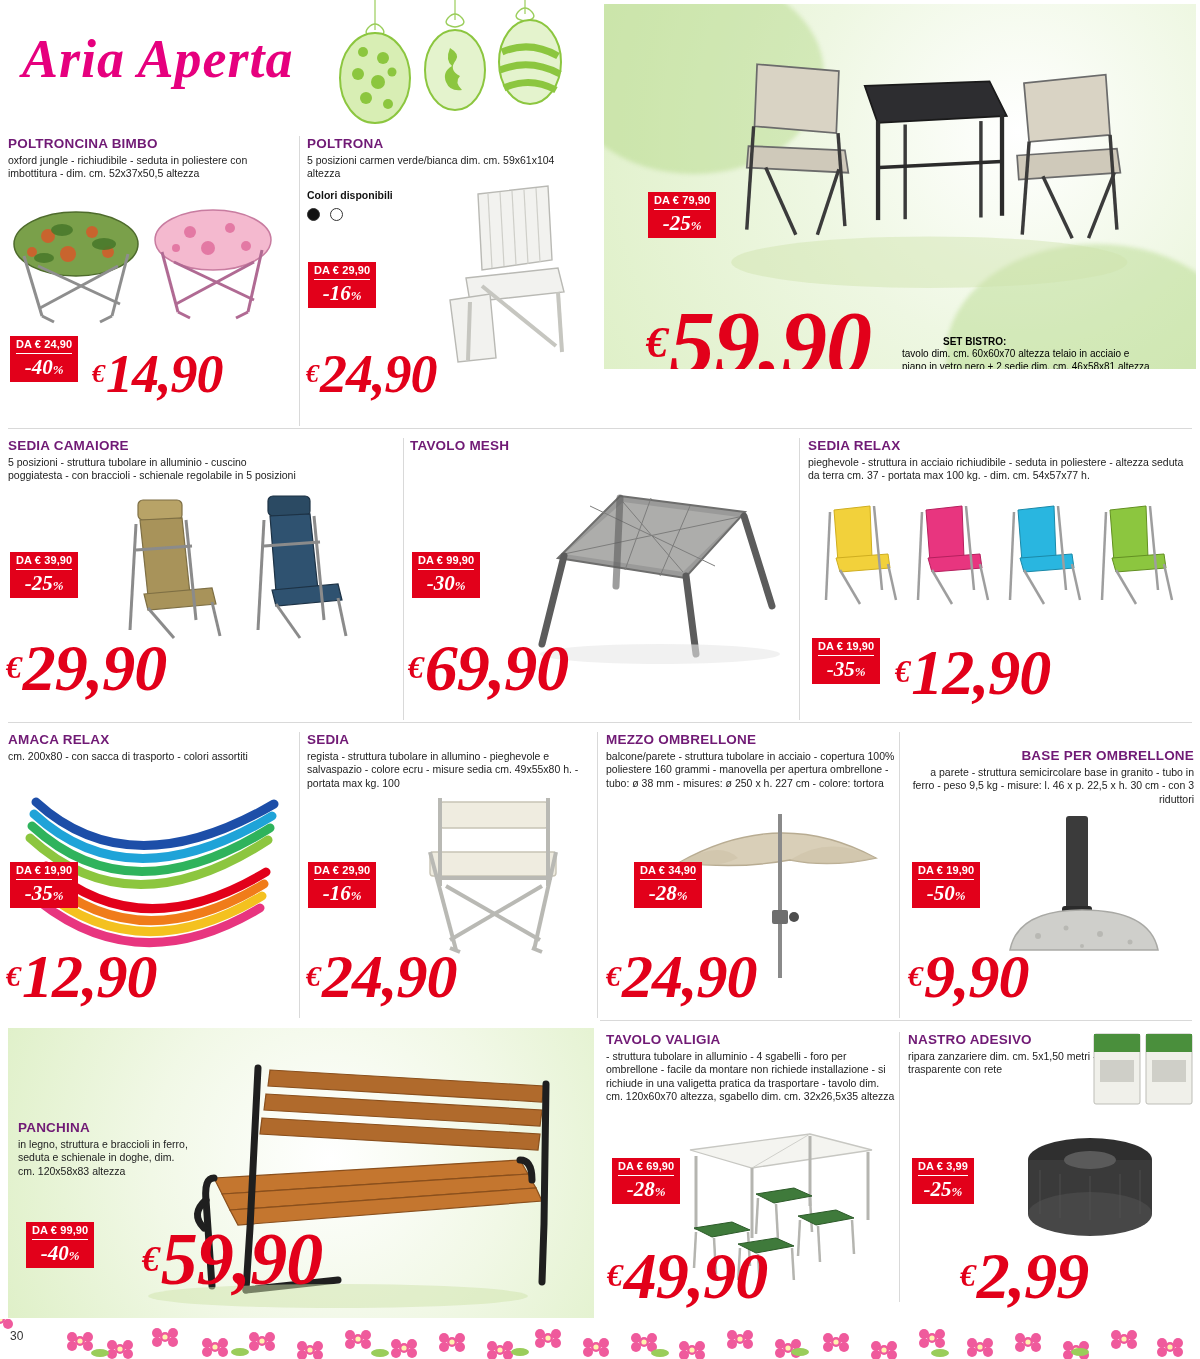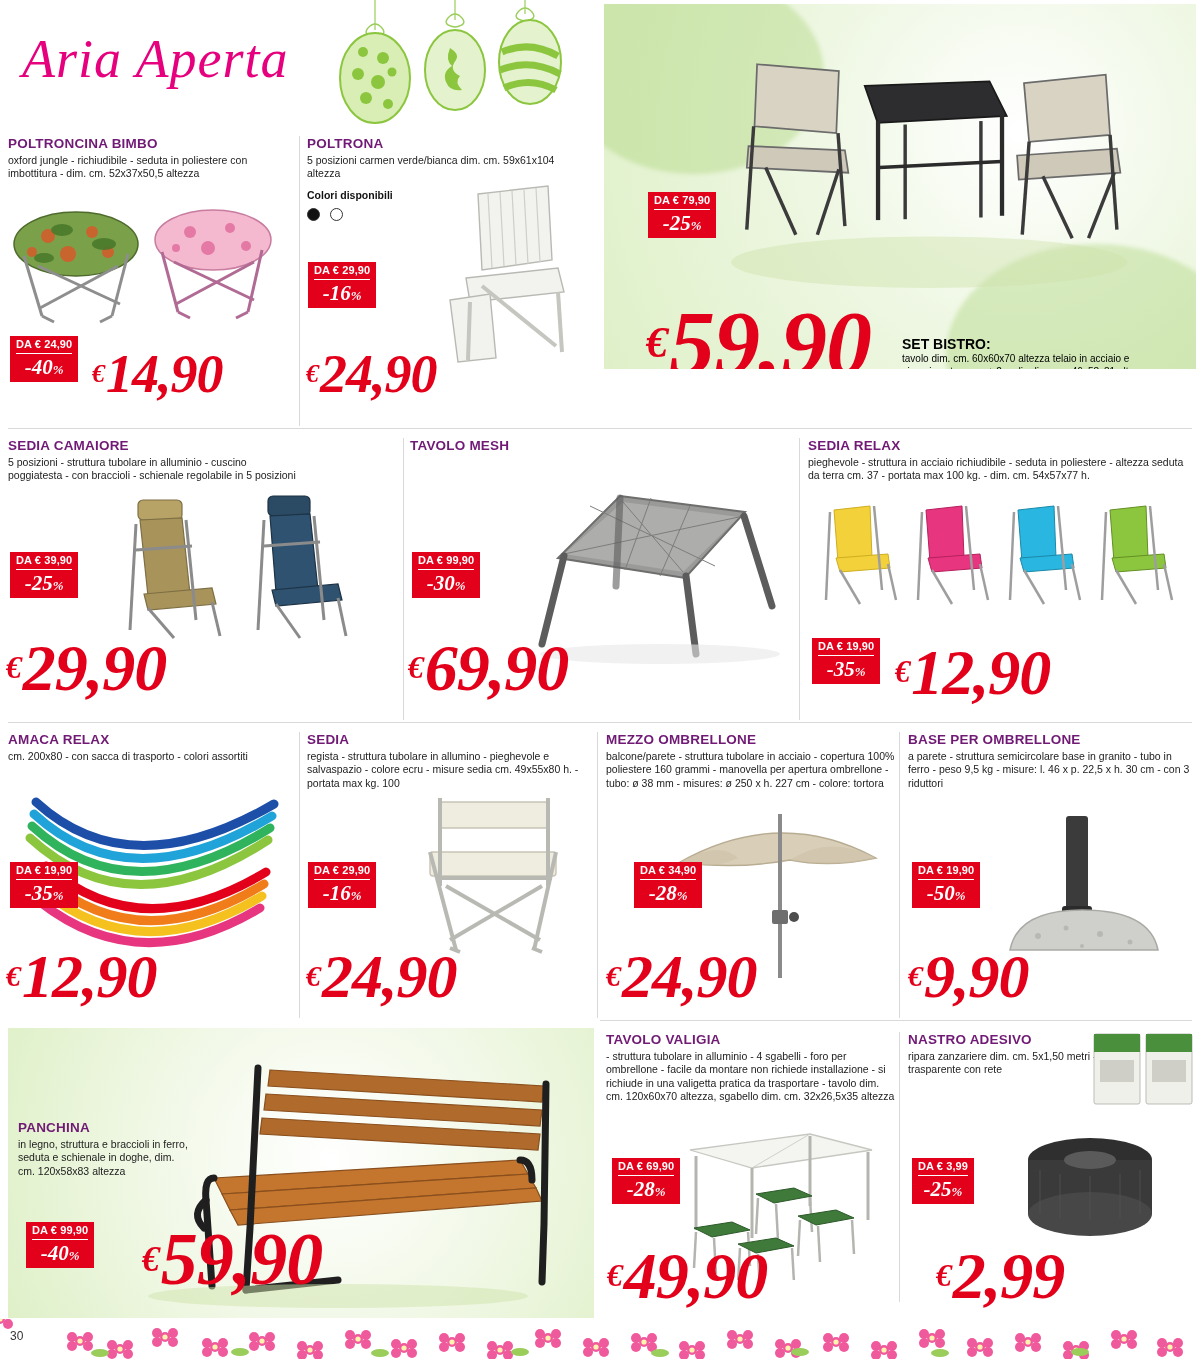--- a/index.html
+++ b/index.html
@@ -37,21 +37,21 @@
   }
   .da-box .pct {
     font-size:21px; font-weight:bold; font-style:italic;
     font-family:"Liberation Serif", serif; white-space:nowrap;
   }
   .da-box .pct small { font-size:13px; }
 
   
   .hdr-logo {
     position:absolute; left:22px; top:28px;
-    font-family:"Liberation Serif", serif; font-style:italic; font-weight:normal;
+    font-family:"Liberation Serif", serif; font-style:italic; font-weight:bold;
     font-size:54px; color:#e6007e; letter-spacing:1px;
   }
   .eggs { position:absolute; left:330px; top:0px; width:260px; height:135px; }
 
   .hero {
     position:absolute; left:604px; top:4px; width:592px; height:365px;
     background:
       radial-gradient(circle at 70% 35%, #ffffff 0%, #eef7e2 45%, #dff0c8 100%);
     overflow:hidden;
   }
@@ -75,21 +75,21 @@
   .sep-v { position:absolute; width:1px; background:#d9d9d9; }
   .sep-h { position:absolute; height:1px; background:#d9d9d9; }
 
   .colors-label { font-size:10.5px; font-weight:bold; color:#111; margin-top:8px;}
   .swatches { margin-top:4px; }
   .sw { display:inline-block; width:13px; height:13px; border-radius:50%;
         border:1px solid #333; margin-right:6px; vertical-align:middle;}
   .sw.black { background:#111; }
   .sw.white { background:#fff; }
 
-  .note-title { font-weight:bold; font-size:14px; text-transform:uppercase; }
+  .note-title { font-weight:bold; font-size:10px; text-transform:uppercase;margin-left:41px; }
   .note-body { font-size:10px; line-height:1.3; }
 </style>
 </head>
 <body>
 
 <div class="page">
 
   <div class="hdr-logo">Aria Aperta</div>
 
   <svg class="eggs" viewBox="0 0 260 135">
@@ -500,21 +500,21 @@
       <div class="da-line">DA € 34,90</div>
       <div class="pct"><span>-28</span><small>%</small></div>
     </div>
   </div>
   <div class="price-big" style="position:absolute; left:606px; top:950px; font-size:62px;">
     <span class="eur">€</span><span>24</span>,<span class="cents">90</span>
   </div>
 
   <div class="sep-v" style="left:899px; top:732px; height:286px;"></div>
 
-  <div style="position:absolute; left:908px; top:732px; width:286px;">
+  <div style="position:absolute; left:908px; top:748px; width:286px;text-align:right;">
     <div class="prod-title">BASE PER OMBRELLONE</div>
     <div class="prod-desc">a parete - struttura semicircolare base in granito - tubo in ferro - peso 9,5 kg - misure: l. 46 x p. 22,5 x h. 30 cm - con 3 riduttori</div>
   </div>
 
   <svg style="position:absolute; left:990px; top:810px; width:190px; height:160px;" viewBox="0 0 190 160">
     <rect x="76" y="6" width="22" height="96" rx="3" fill="#3b3b3b"></rect>
     <rect x="72" y="96" width="30" height="14" rx="3" fill="#2b2b2b"></rect>
     <path d="M20 140 Q28 100 92 100 Q160 100 168 140 Z" fill="#cfcfcb" stroke="#a9a9a5" stroke-width="1.5"></path>
     <g fill="#b3b3ae" opacity=".8">
       <circle cx="48" cy="126" r="3"></circle>
@@ -669,21 +669,21 @@
       <line x1="140" y1="48" x2="140" y2="92"></line>
     </g>
   </svg>
 
   <div style="position:absolute; left:912px; top:1158px;">
     <div class="da-box">
       <div class="da-line">DA € 3,99</div>
       <div class="pct"><span>-25</span><small>%</small></div>
     </div>
   </div>
-  <div class="price-big" style="position:absolute; left:936px; top:1248px; font-size:66px;">
+  <div class="price-big" style="position:absolute; left:960px; top:1248px; font-size:66px;">
     <span class="eur">€</span><span>2</span>,<span class="cents">99</span>
   </div>
 
   <div class="pagenum">30</div>
 
   <svg class="flowers" viewBox="0 0 1200 40" preserveAspectRatio="none">
     <g>
       <g id="fl">
         <circle cx="0" cy="0" r="5" fill="#ef5a9c"></circle>
         <circle cx="8" cy="-4" r="5" fill="#ef5a9c"></circle>

